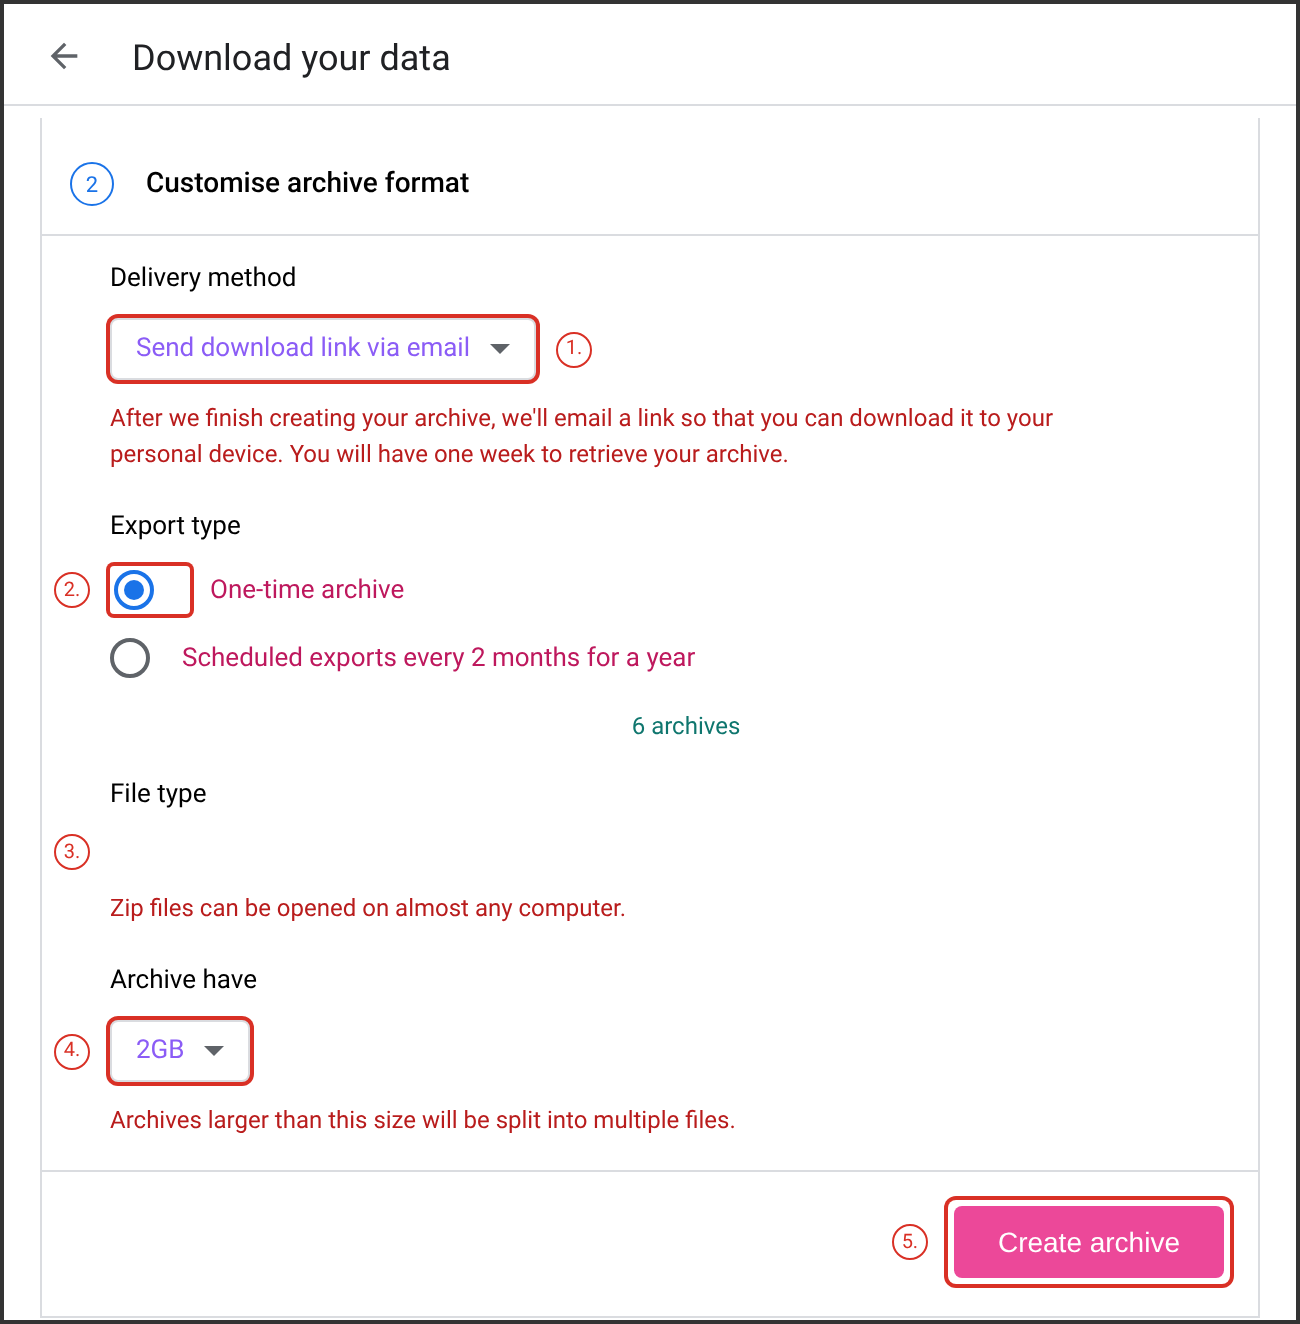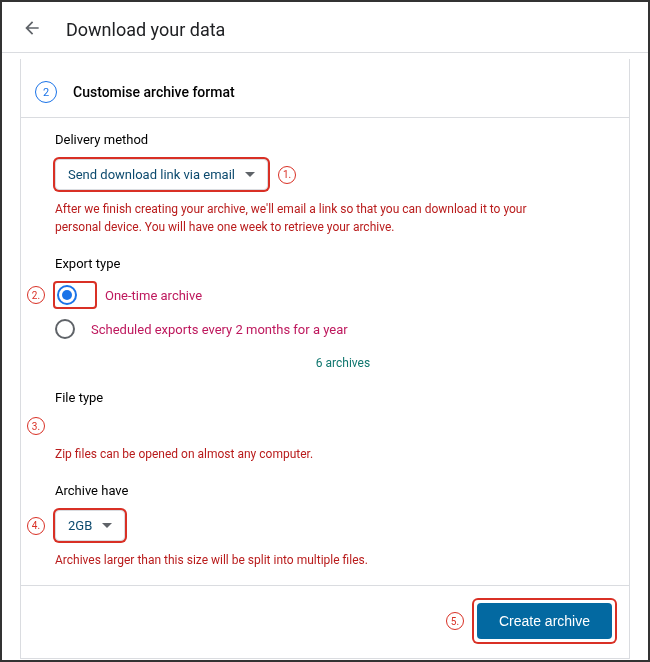--- a/index.html
+++ b/index.html
@@ -61,21 +61,21 @@
   .row { display: flex; align-items: center; }
 
   .dropdown {
     border: 1px solid #dadce0;
     border-radius: 4px;
     padding: 7px 12px;
     display: inline-flex;
     align-items: center;
     cursor: pointer;
     font-size: 13px;
-    color: #0c4a6e;
+    color: #8b5cf6;
     background: #fff;
   }
   .dropdown .caret {
     margin-left: 10px;
     display: inline-flex;
   }
   .caret svg { fill: #5f6368; }
 
   .anno-outline { box-shadow: 0 0 0 2px #d93025; }
 
@@ -128,21 +128,21 @@
   .radio-wrap { padding: 2px; border-radius: 2px; display: flex; align-items:center; justify-content:center;}
 
   .footer {
     border-top: 1px solid #dadce0;
     padding: 14px 14px 16px;
     display: flex;
     justify-content: flex-end;
     align-items: center;
   }
   .primary-btn {
-    background: #0369a1;
+    background: #ec4899;
     color: #fff;
     border: none;
     border-radius: 4px;
     padding: 10px 22px;
     font-size: 14px;
     font-weight: 500;
     cursor: pointer;
   }
   .btn-wrap { padding: 3px; border-radius: 4px; display:inline-block; }
 </style>

